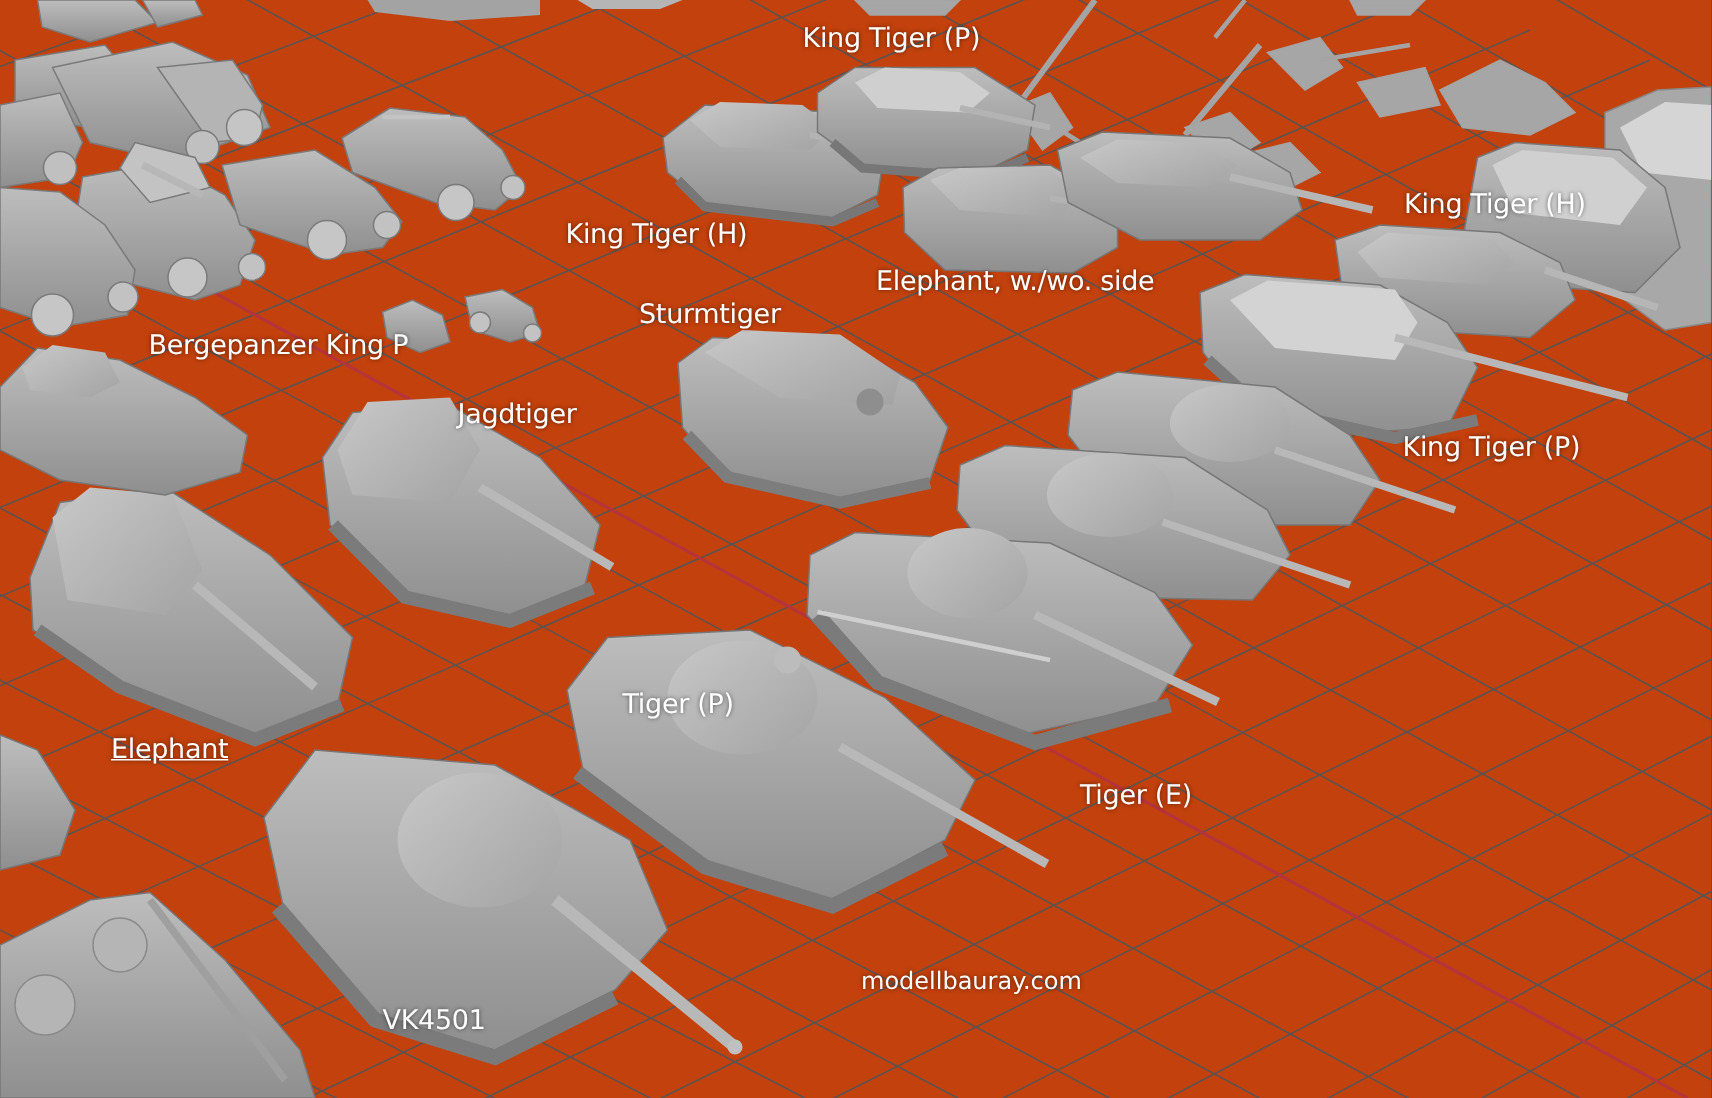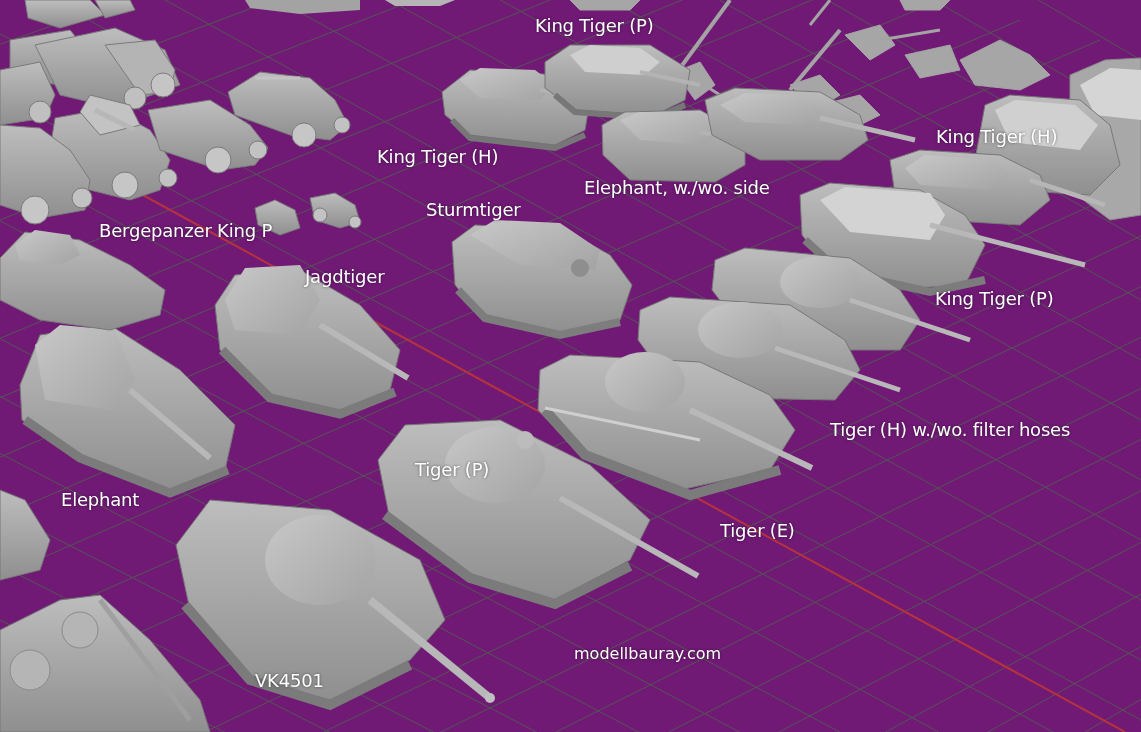--- a/index.html
+++ b/index.html
@@ -1,17 +1,17 @@
 <!DOCTYPE html>
 <html><head>
   <meta charset="utf-8">
   <style>
     html, body { margin: 0; padding: 0; }
     body { width: 1141px; height: 732px; overflow: hidden; background: #3d3d3d; }
-    #viewport { position: relative; width: 1141px; height: 732px; overflow: hidden; background: #701a75; }
+    #viewport { position: relative; width: 1141px; height: 732px; overflow: hidden; background: #c2410c; }
     #scene { position: absolute; left: 0; top: 0; width: 1141px; height: 732px; }
     .label {
       position: absolute;
       color: #ffffff;
       font-family: "DejaVu Sans", sans-serif;
       font-size: 18px;
       line-height: 1;
       white-space: nowrap;
       text-shadow: 0 0 3px rgba(0,0,0,0.55);
       letter-spacing: -0.2px;
@@ -262,20 +262,19 @@
   </svg>
 
   <div class="label" style="left:535px; top:17px;">King Tiger (P)</div>
   <div class="label" style="left:377px; top:148px;">King Tiger (H)</div>
   <div class="label" style="left:584px; top:179px;">Elephant, w./wo. side</div>
   <div class="label" style="left:936px; top:128px;">King Tiger (H)</div>
   <div class="label" style="left:426px; top:201px;">Sturmtiger</div>
   <div class="label" style="left:99px; top:222px;">Bergepanzer King P</div>
   <div class="label" style="left:305px; top:268px;">Jagdtiger</div>
   <div class="label" style="left:935px; top:290px;">King Tiger (P)</div>
-  <div class="label" style="left:830px; top:421px;">Tiger (H) w./wo. filter hoses</div>
   <div class="label" style="left:415px; top:461px;text-align:right;">Tiger (P)</div>
-  <div class="label" style="left:61px; top:491px;">Elephant</div>
+  <div class="label" style="left:74px; top:491px;text-decoration:underline;">Elephant</div>
   <div class="label" style="left:720px; top:522px;">Tiger (E)</div>
   <div class="label" style="left:255px; top:672px;">VK4501</div>
 
   <div class="label watermark" style="left:574px; top:646px;">modellbauray.com</div>
 </div>
 
 </body></html>

